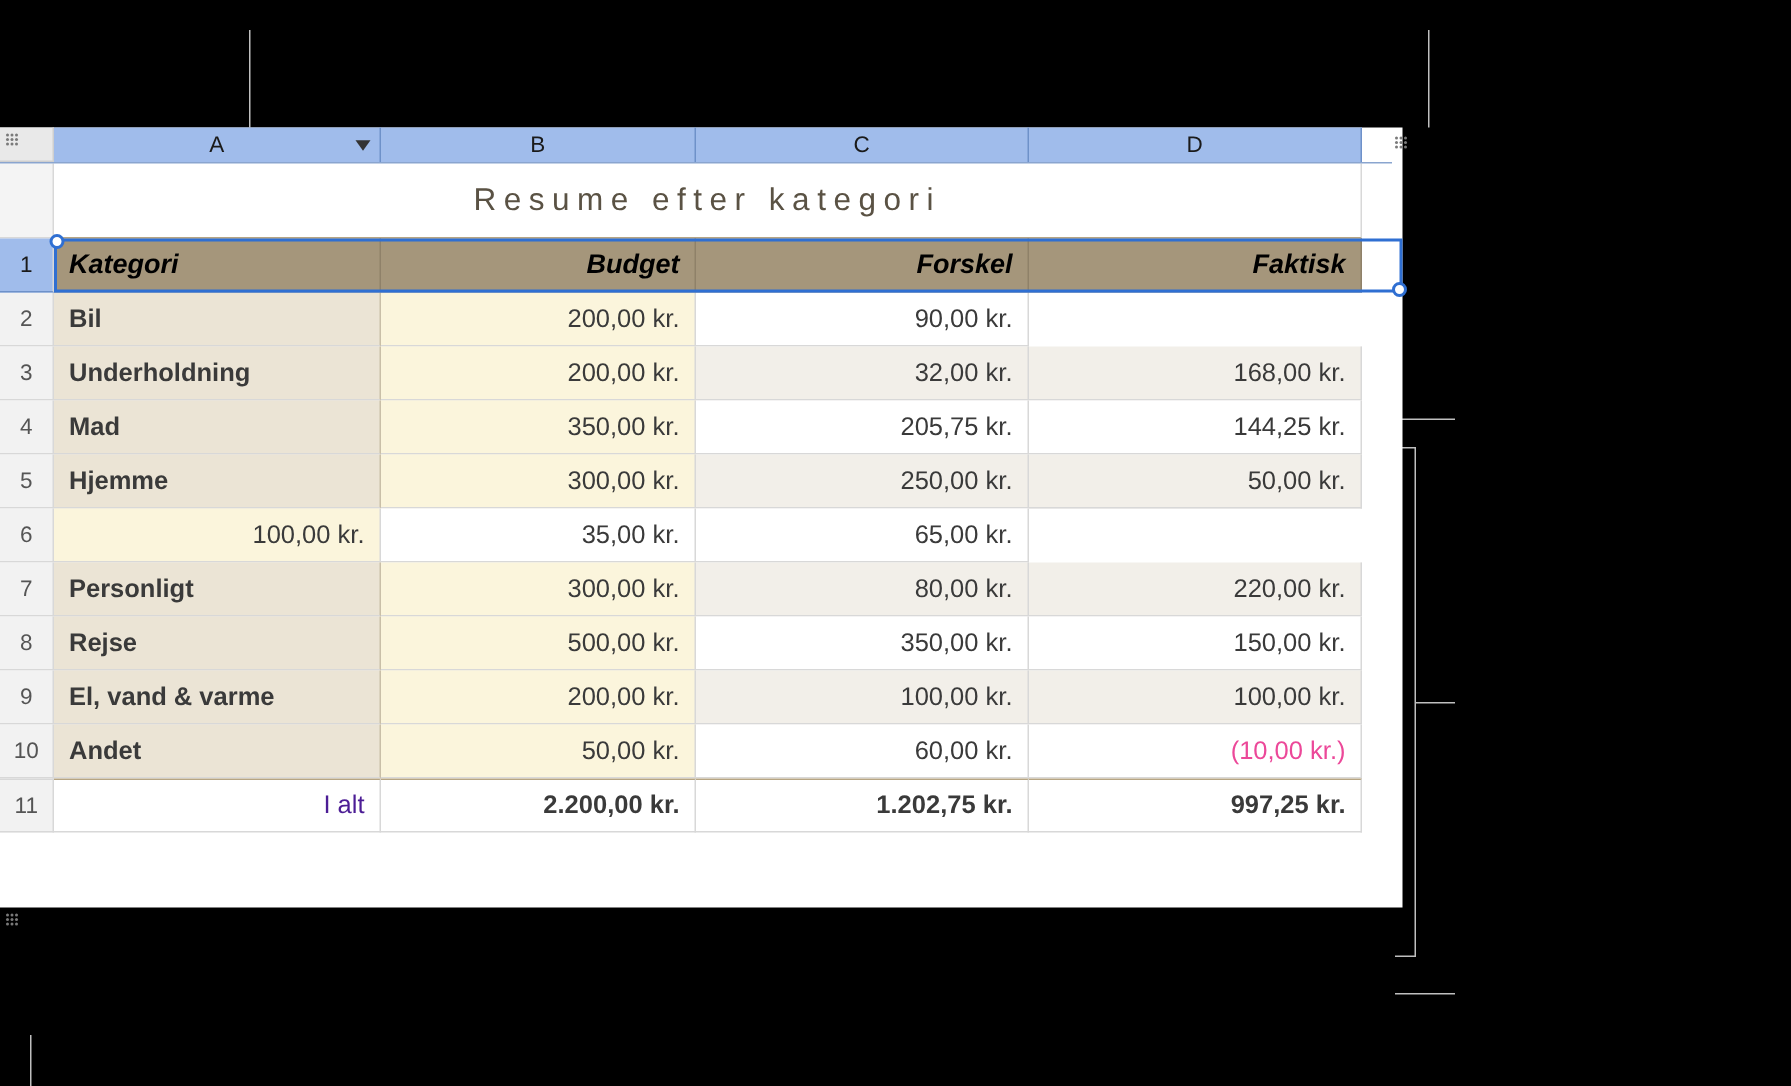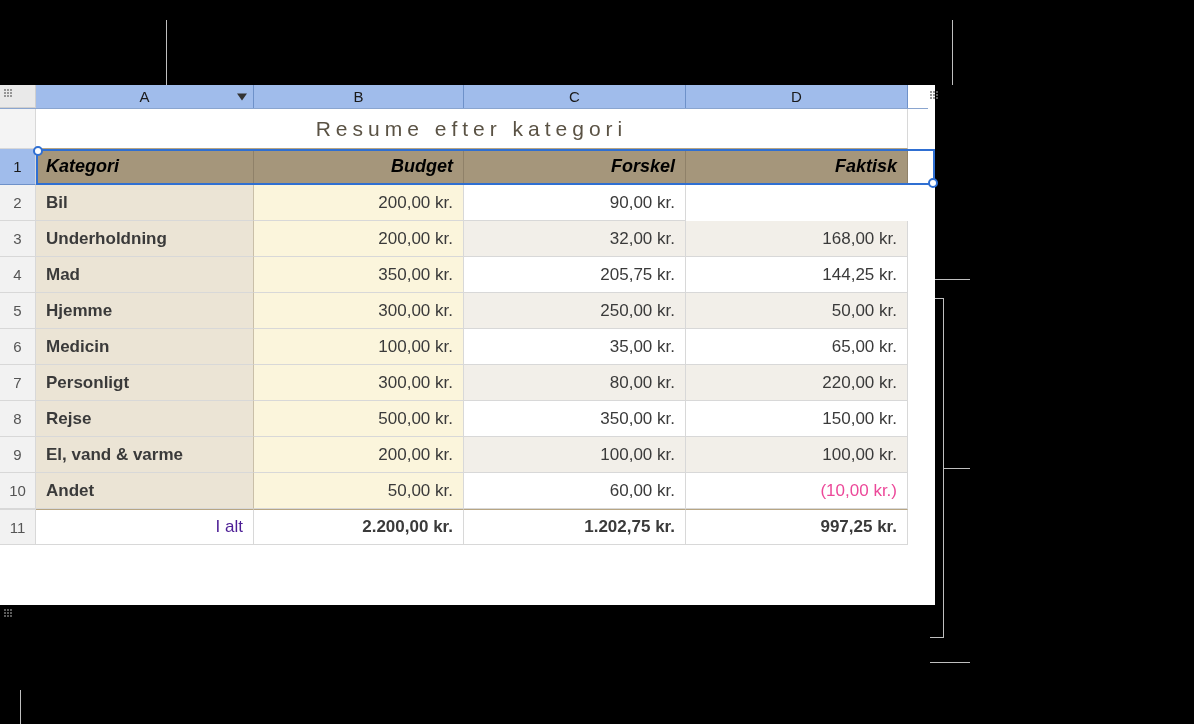--- a/index.html
+++ b/index.html
@@ -75,21 +75,21 @@
   .grip-tr {
     position:absolute;
     right:-12px;
     top:4px;
   }
 
   
   .title-row {
     display:grid;
     grid-template-columns: 36px 872px;
-    height:40px;
+    height:50px;
   }
   .title-rowhead {
     background:#f4f4f4;
     border-right:1px solid #d8d8d8;
     border-bottom:1px solid #d8d8d8;
   }
   .title-cell {
     background:#fff;
     border-right:1px solid #d8d8d8;
     border-bottom:1px solid #b7a583;
@@ -359,23 +359,20 @@
         <span>250,00 kr.</span>
       </div>
     <div class="cell right col-d-body">
         <span>50,00 kr.</span>
       </div>
   </div>
   <div class="body-row even">
     <div class="row-head">
         <span>6</span>
       </div>
-    <div class="cell left col-a-body">
-        <span>Medicin</span>
-      </div>
     <div class="cell right col-b-body">
         <span>100,00 kr.</span>
       </div>
     <div class="cell right col-c-body">
         <span>35,00 kr.</span>
       </div>
     <div class="cell right col-d-body">
         <span>65,00 kr.</span>
       </div>
   </div>

